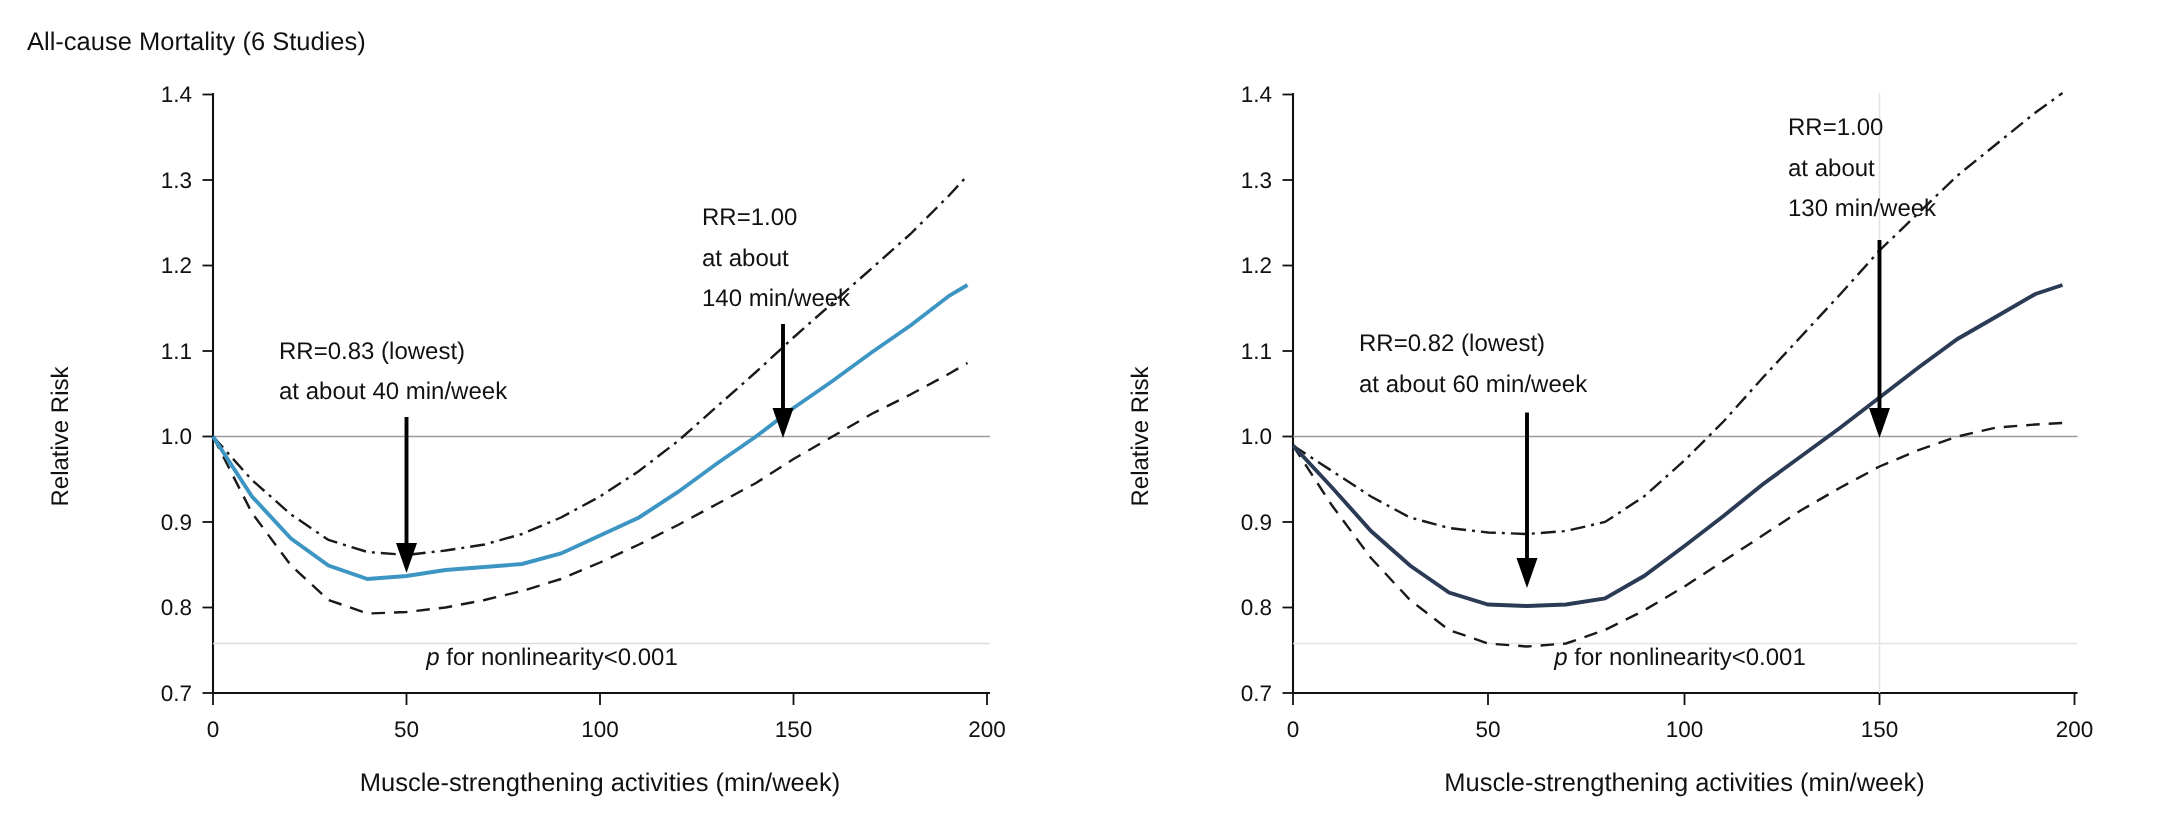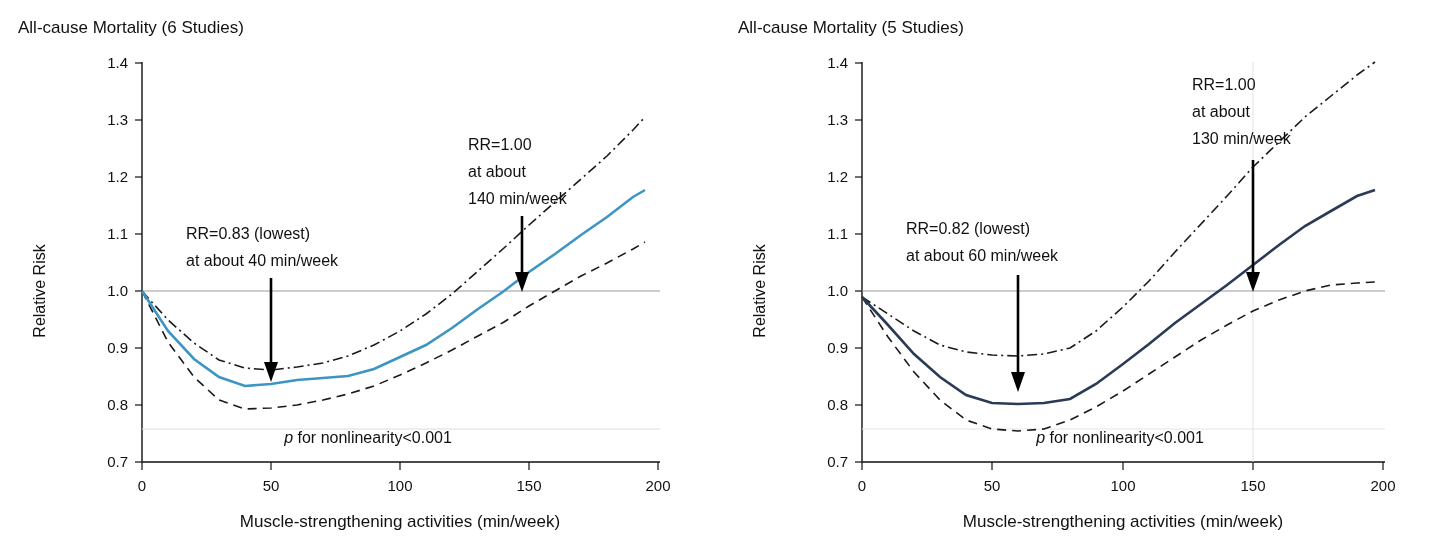--- a/index.html
+++ b/index.html
@@ -150,21 +150,20 @@
 
         <text class="pval-text" x="368" y="443" text-anchor="middle"><tspan class="pval-italic">p</tspan><tspan> for nonlinearity&lt;0.001</tspan></text>
 
         <text class="axis-label-y" transform="translate(45,291) rotate(-90)" text-anchor="middle">Relative Risk</text>
         <text class="axis-label-x" x="400" y="527" text-anchor="middle">Muscle-strengthening activities (min/week)</text>
       </svg>
     </div>
   </div>
 
   <div class="panel panel-right">
-    <div class="panel-title">All-cause Mortality (5 Studies)</div>
     <div class="plot-wrap">
       <svg class="plot" viewBox="0 0 720 547">
 
         <line x1="142" y1="62" x2="142" y2="462" stroke="#111" stroke-width="1.4"></line>
         <line x1="142" y1="462" x2="665" y2="462" stroke="#111" stroke-width="1.4"></line>
 
         <g>
           <line x1="135" y1="462" x2="142" y2="462" stroke="#111" stroke-width="1.2"></line>
           <line x1="135" y1="405" x2="142" y2="405" stroke="#111" stroke-width="1.2"></line>
           <line x1="135" y1="348" x2="142" y2="348" stroke="#111" stroke-width="1.2"></line>

